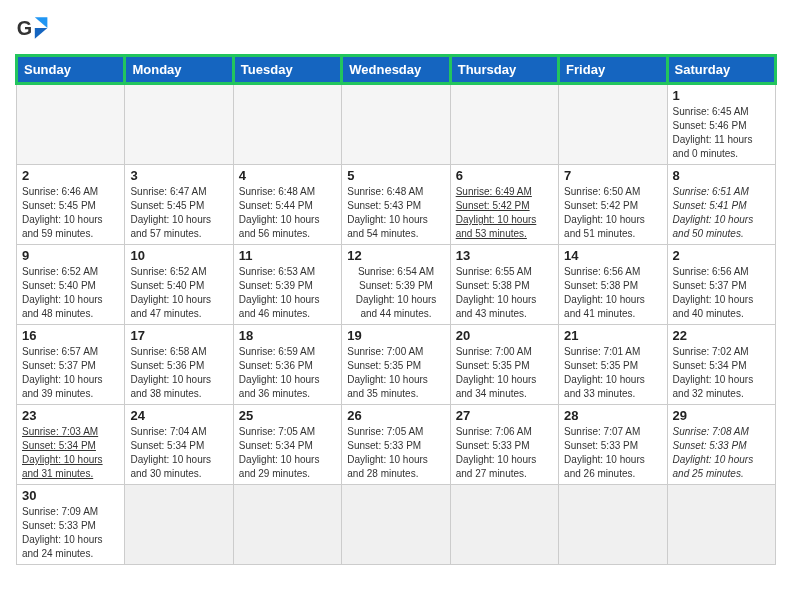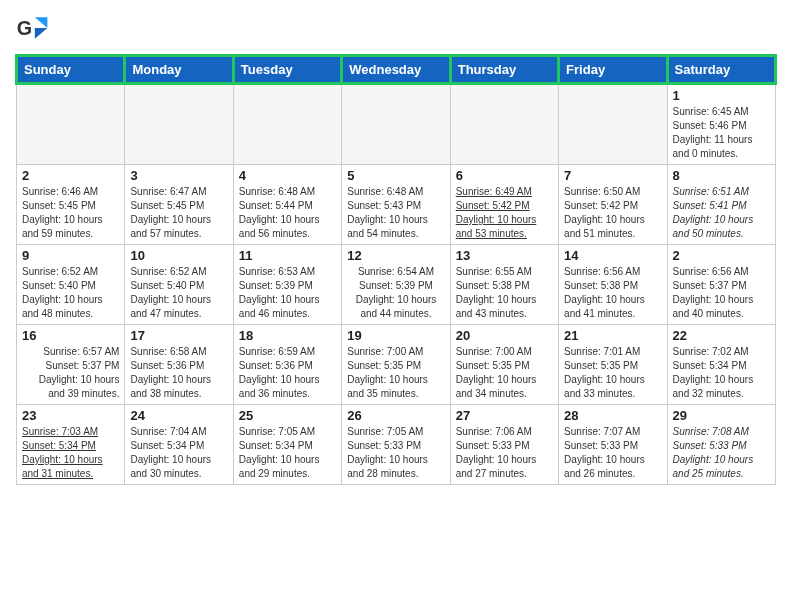--- a/index.html
+++ b/index.html
@@ -239,21 +239,21 @@
             <span class="day-num">2</span>
             <div class="day-info" style="white-space: pre-line;">Sunrise: 6:56 AM
 Sunset: 5:37 PM
 Daylight: 10 hours
 and 40 minutes.</div>
           </td>
         </tr>
         <tr>
           <td>
             <span class="day-num">16</span>
-            <div class="day-info" style="white-space: pre-line; text-align: right;">Sunrise: 6:57 AM
+            <div class="day-info" style="white-space: pre-line;">Sunrise: 6:57 AM
 Sunset: 5:37 PM
 Daylight: 10 hours
 and 39 minutes.</div>
           </td>
           <td>
             <span class="day-num">17</span>
             <div class="day-info" style="white-space: pre-line;">Sunrise: 6:58 AM
 Sunset: 5:36 PM
 Daylight: 10 hours
 and 38 minutes.</div>
@@ -337,16 +337,31 @@
 Daylight: 10 hours
 and 26 minutes.</div>
           </td>
           <td>
             <span class="day-num">29</span>
             <div class="day-info" style="white-space: pre-line; font-style: italic;">Sunrise: 7:08 AM
 Sunset: 5:33 PM
 Daylight: 10 hours
 and 25 minutes.</div>
           </td>
+        </tr>
+        <tr>
+          <td>
+            <span class="day-num">30</span>
+            <div class="day-info" style="white-space: pre-line;">Sunrise: 7:09 AM
+Sunset: 5:33 PM
+Daylight: 10 hours
+and 24 minutes.</div>
+          </td>
+          <td style="background: rgb(240, 240, 240);"></td>
+          <td style="background: rgb(240, 240, 240);"></td>
+          <td style="background: rgb(240, 240, 240);"></td>
+          <td style="background: rgb(240, 240, 240);"></td>
+          <td style="background: rgb(240, 240, 240);"></td>
+          <td style="background: rgb(240, 240, 240);"></td>
         </tr>
       </tbody>
   </table>
 </div>
 
 </body></html>

